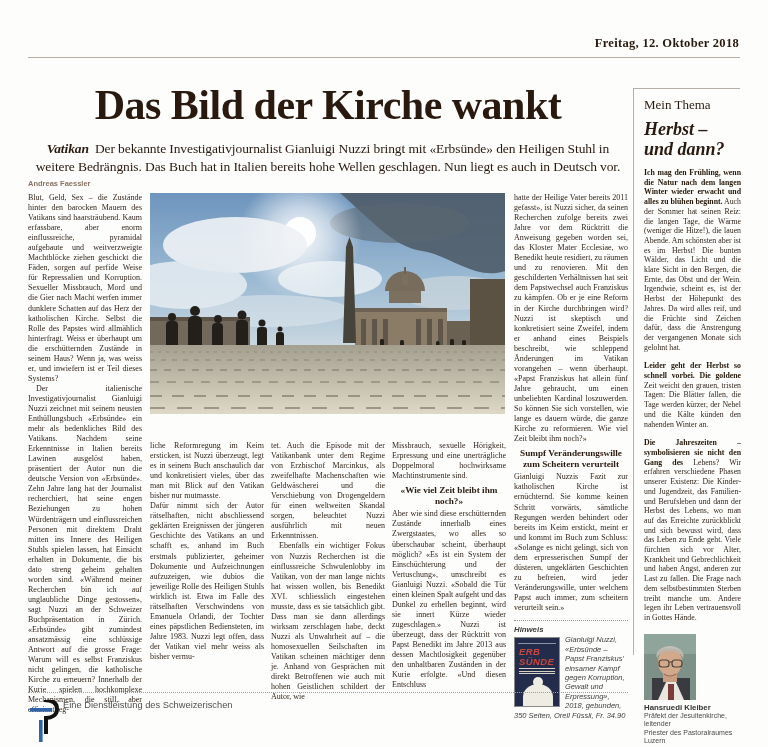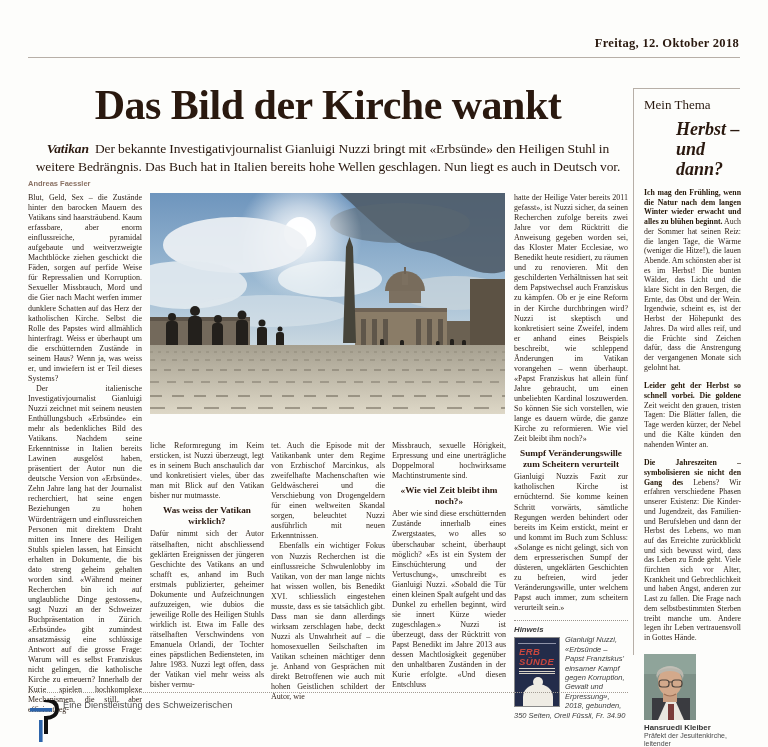--- a/index.html
+++ b/index.html
@@ -67,21 +67,21 @@
   .bookcover .bc-title { position:absolute; top:9px; left:4px; font-size:9.5px; line-height:9.5px; font-weight:bold; color:#c8473e; letter-spacing:.4px; font-family:"Liberation Sans",sans-serif; }
   .bookcover .bc-sub { position:absolute; top:30px; left:4px; right:4px; }
   .bookcover .bc-sub i { display:block; height:1px; background:#d8d2c6; margin-bottom:1.5px; }
   .bookcover .bc-fig { position:absolute; bottom:-4px; left:8px; width:30px; height:26px; background:#efece4; border-radius:50% 50% 0 0; }
   .bookcover .bc-fig:before { content:""; position:absolute; top:-7px; left:10px; width:10px; height:10px; background:#efece4; border-radius:50%; }
   
   .sb-rule-v { position:absolute; left:633px; top:88px; width:1px; height:567px; background:#b7afa7; }
   .sb-rule-h { position:absolute; left:633px; top:88px; width:107px; height:1px; background:#b7afa7; }
   .sidebar { position:absolute; left:644px; top:97px; width:97px; color:#2a190f; }
   .sb-kicker { font-size:13px; }
-  .sb-title { font-size:18px; font-weight:bold; font-style:italic; line-height:20px; margin-top:6px;margin-left:32px; }
+  .sb-title { font-size:18px; font-weight:bold; font-style:italic; line-height:20px; margin-top:6px; }
   .sb-p { margin-top:9px; font-size:7.8px; line-height:9.7px; text-align:justify; color:#32251c; }
   .sb-p b { color:#241607; }
   .sb-author { margin-top:11px; font-family:"Liberation Sans", sans-serif; color:#3d3d3d; }
   .sb-author .portrait { width:52px; height:66px; display:block; }
   .sb-author .name { font-size:7.8px; font-weight:bold; margin-top:3px; color:#333; }
   .sb-author .role, .sb-author .email { font-size:7px; line-height:8.6px; color:#4a4a4a; }
   
   .footer-rule { position:absolute; top:692px; left:28px; width:600px; border-top:1px dotted #a39c93; }
   .footer { position:absolute; top:700px; left:30px; display:flex; gap:3px; }
   .footer .skpv { width:30px; height:42px; }
@@ -182,21 +182,20 @@
     </svg>
   </div>
 
   <div class="col col-1">
     <p>Blut, Geld, Sex – die Zustände hinter den barocken Mauern des Vatikans sind haarsträubend. Kaum erfassbare, aber enorm einflussreiche, pyramidal aufgebaute und weitverzweigte Machtblöcke ziehen geschickt die Fäden, sorgen auf perfide Weise für Repressalien und Korruption. Sexueller Missbrauch, Mord und die Gier nach Macht werfen immer dunklere Schatten auf das Herz der katholischen Kirche. Selbst die Rolle des Papstes wird allmählich hinterfragt. Weiss er überhaupt um die erschütternden Zustände in seinem Haus? Wenn ja, was weiss er, und inwiefern ist er Teil dieses Systems?</p>
     <p class="indent">Der italienische Investigativjournalist Gianluigi Nuzzi zeichnet mit seinem neusten Enthüllungsbuch «Erbsünde» ein mehr als bedenkliches Bild des Vatikans. Nachdem seine Erkenntnisse in Italien bereits Lawinen ausgelöst haben, präsentiert der Autor nun die deutsche Version von «Erbsünde». Zehn Jahre lang hat der Journalist recherchiert, hat seine engen Beziehungen zu hohen Würdenträgern und einflussreichen Personen mit direktem Draht mitten ins Innere des Heiligen Stuhls spielen lassen, hat Einsicht erhalten in Dokumente, die bis dato streng geheim gehalten worden sind. «Während meiner Recherchen bin ich auf unglaubliche Dinge gestossen», sagt Nuzzi an der Schweizer Buchpräsentation in Zürich. «Erbsünde» gibt zumindest ansatzmässig eine schlüssige Antwort auf die grosse Frage: Warum will es selbst Franziskus nicht gelingen, die katholische Kirche zu erneuern? Innerhalb der Kurie spielen hochkomplexe Mechanismen, die still, aber effizient jeg-</p>
   </div>
 
   <div class="col col-2">
     <p>liche Reformregung im Keim ersticken, ist Nuzzi überzeugt, legt es in seinem Buch anschaulich dar und konkretisiert vieles, über das man mit Blick auf den Vatikan bisher nur mutmasste.</p>
-    <h3 class="colhead">Was weiss der Vatikan wirklich?</h3>
     <p>Dafür nimmt sich der Autor rätselhaften, nicht abschliessend geklärten Ereignissen der jüngeren Geschichte des Vatikans an und schafft es, anhand im Buch erstmals publizierter, geheimer Dokumente und Aufzeichnungen aufzuzeigen, wie dubios die jeweilige Rolle des Heiligen Stuhls wirklich ist. Etwa im Falle des rätselhaften Verschwindens von Emanuela Orlandi, der Tochter eines päpstlichen Bediensteten, im Jahre 1983. Nuzzi legt offen, dass der Vatikan viel mehr weiss als bisher vermu-</p>
   </div>
 
   <div class="col col-3">
     <p>tet. Auch die Episode mit der Vatikanbank unter dem Regime von Erzbischof Marcinkus, als zweifelhafte Machenschaften wie Geldwäscherei und die Verschiebung von Drogengeldern für einen weltweiten Skandal sorgen, beleuchtet Nuzzi ausführlich mit neuen Erkenntnissen.</p>
     <p class="indent">Ebenfalls ein wichtiger Fokus von Nuzzis Recherchen ist die einflussreiche Schwulenlobby im Vatikan, von der man lange nichts hat wissen wollen, bis Benedikt XVI. schliesslich eingestehen musste, dass es sie tatsächlich gibt. Dass man sie dann allerdings wirksam zerschlagen habe, deckt Nuzzi als Unwahrheit auf – die homosexuellen Seilschaften im Vatikan scheinen mächtiger denn je. Anhand von Gesprächen mit direkt Betroffenen wie auch mit hohen Geistlichen schildert der Autor, wie</p>
   </div>
 
   <div class="col col-4">
     <p>Missbrauch, sexuelle Hörigkeit, Erpressung und eine unerträgliche Doppelmoral hochwirksame Machtinstrumente sind.</p>

